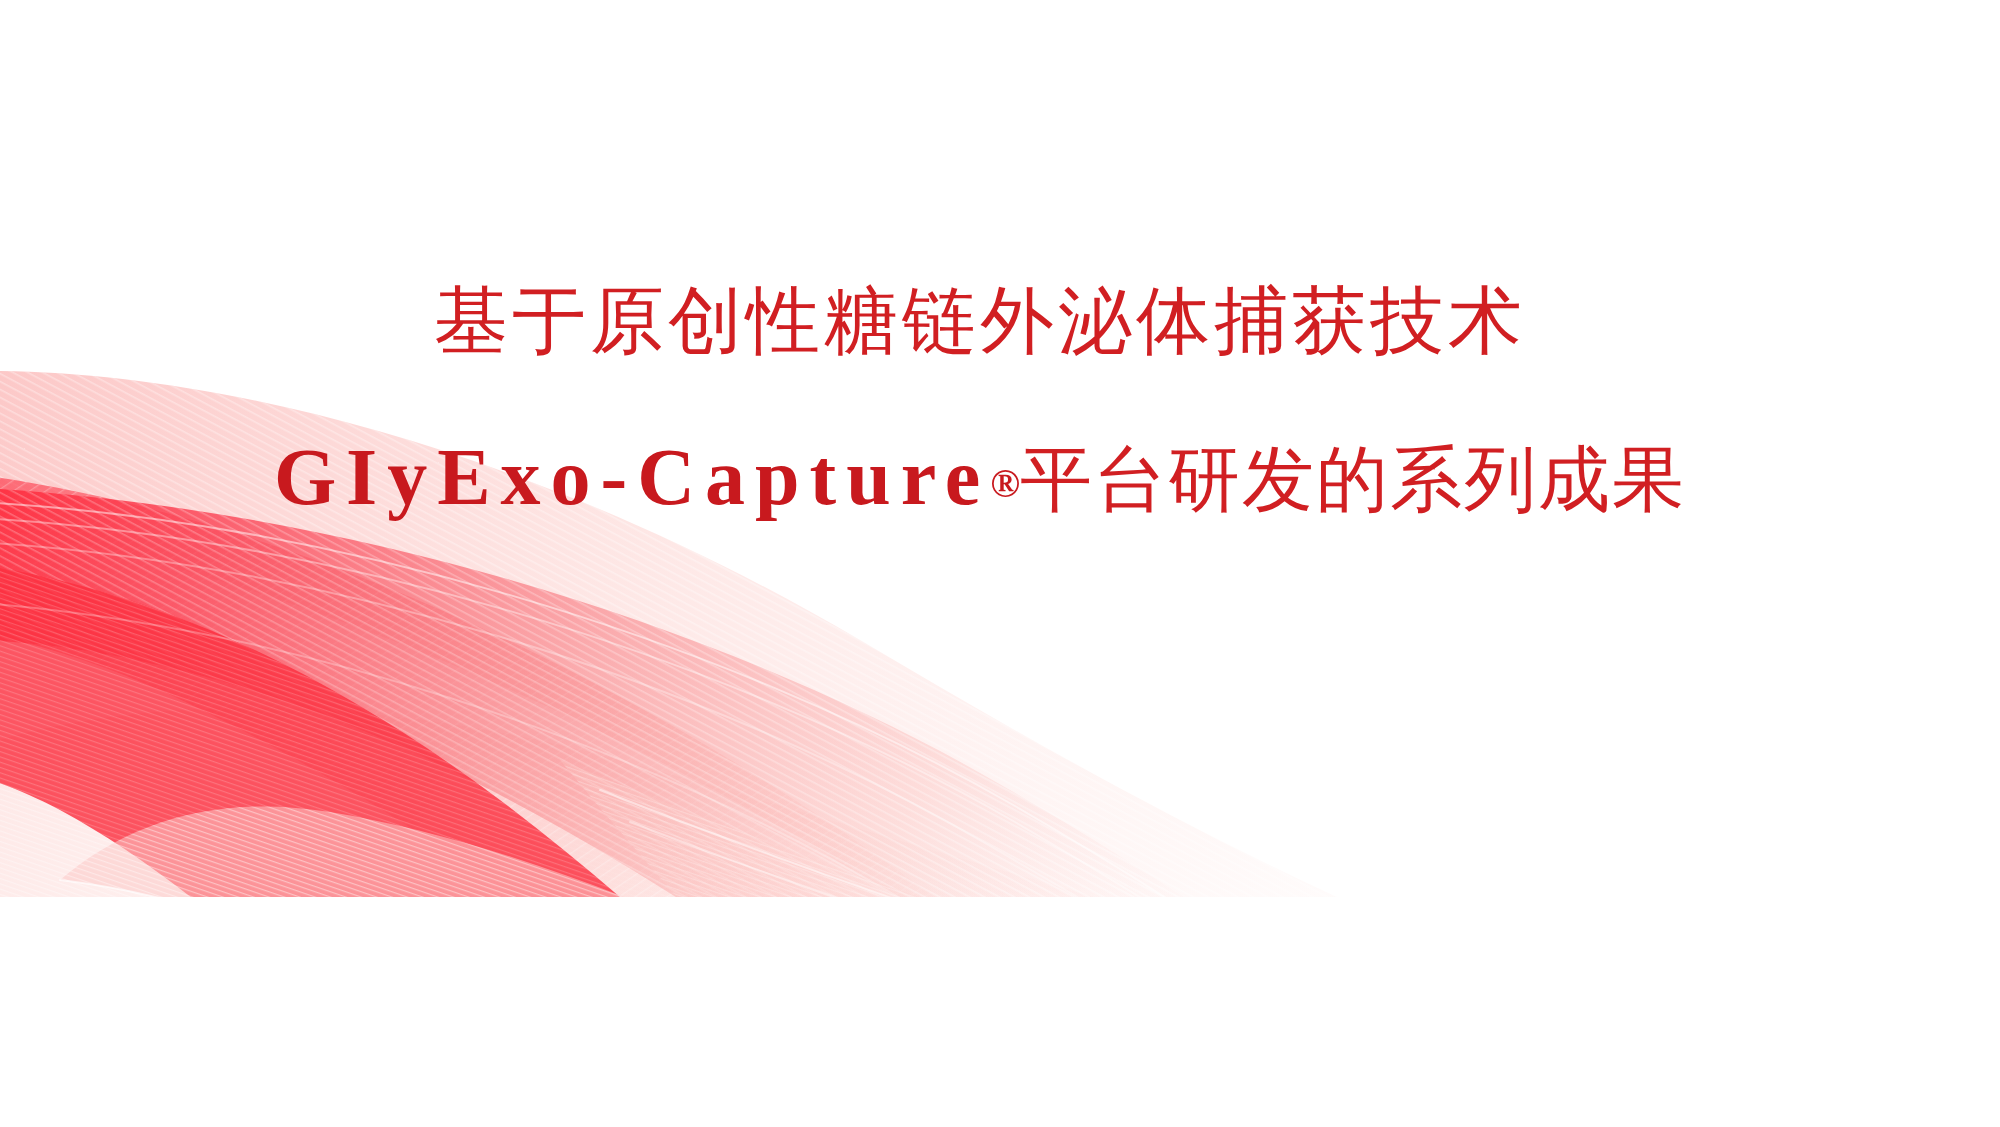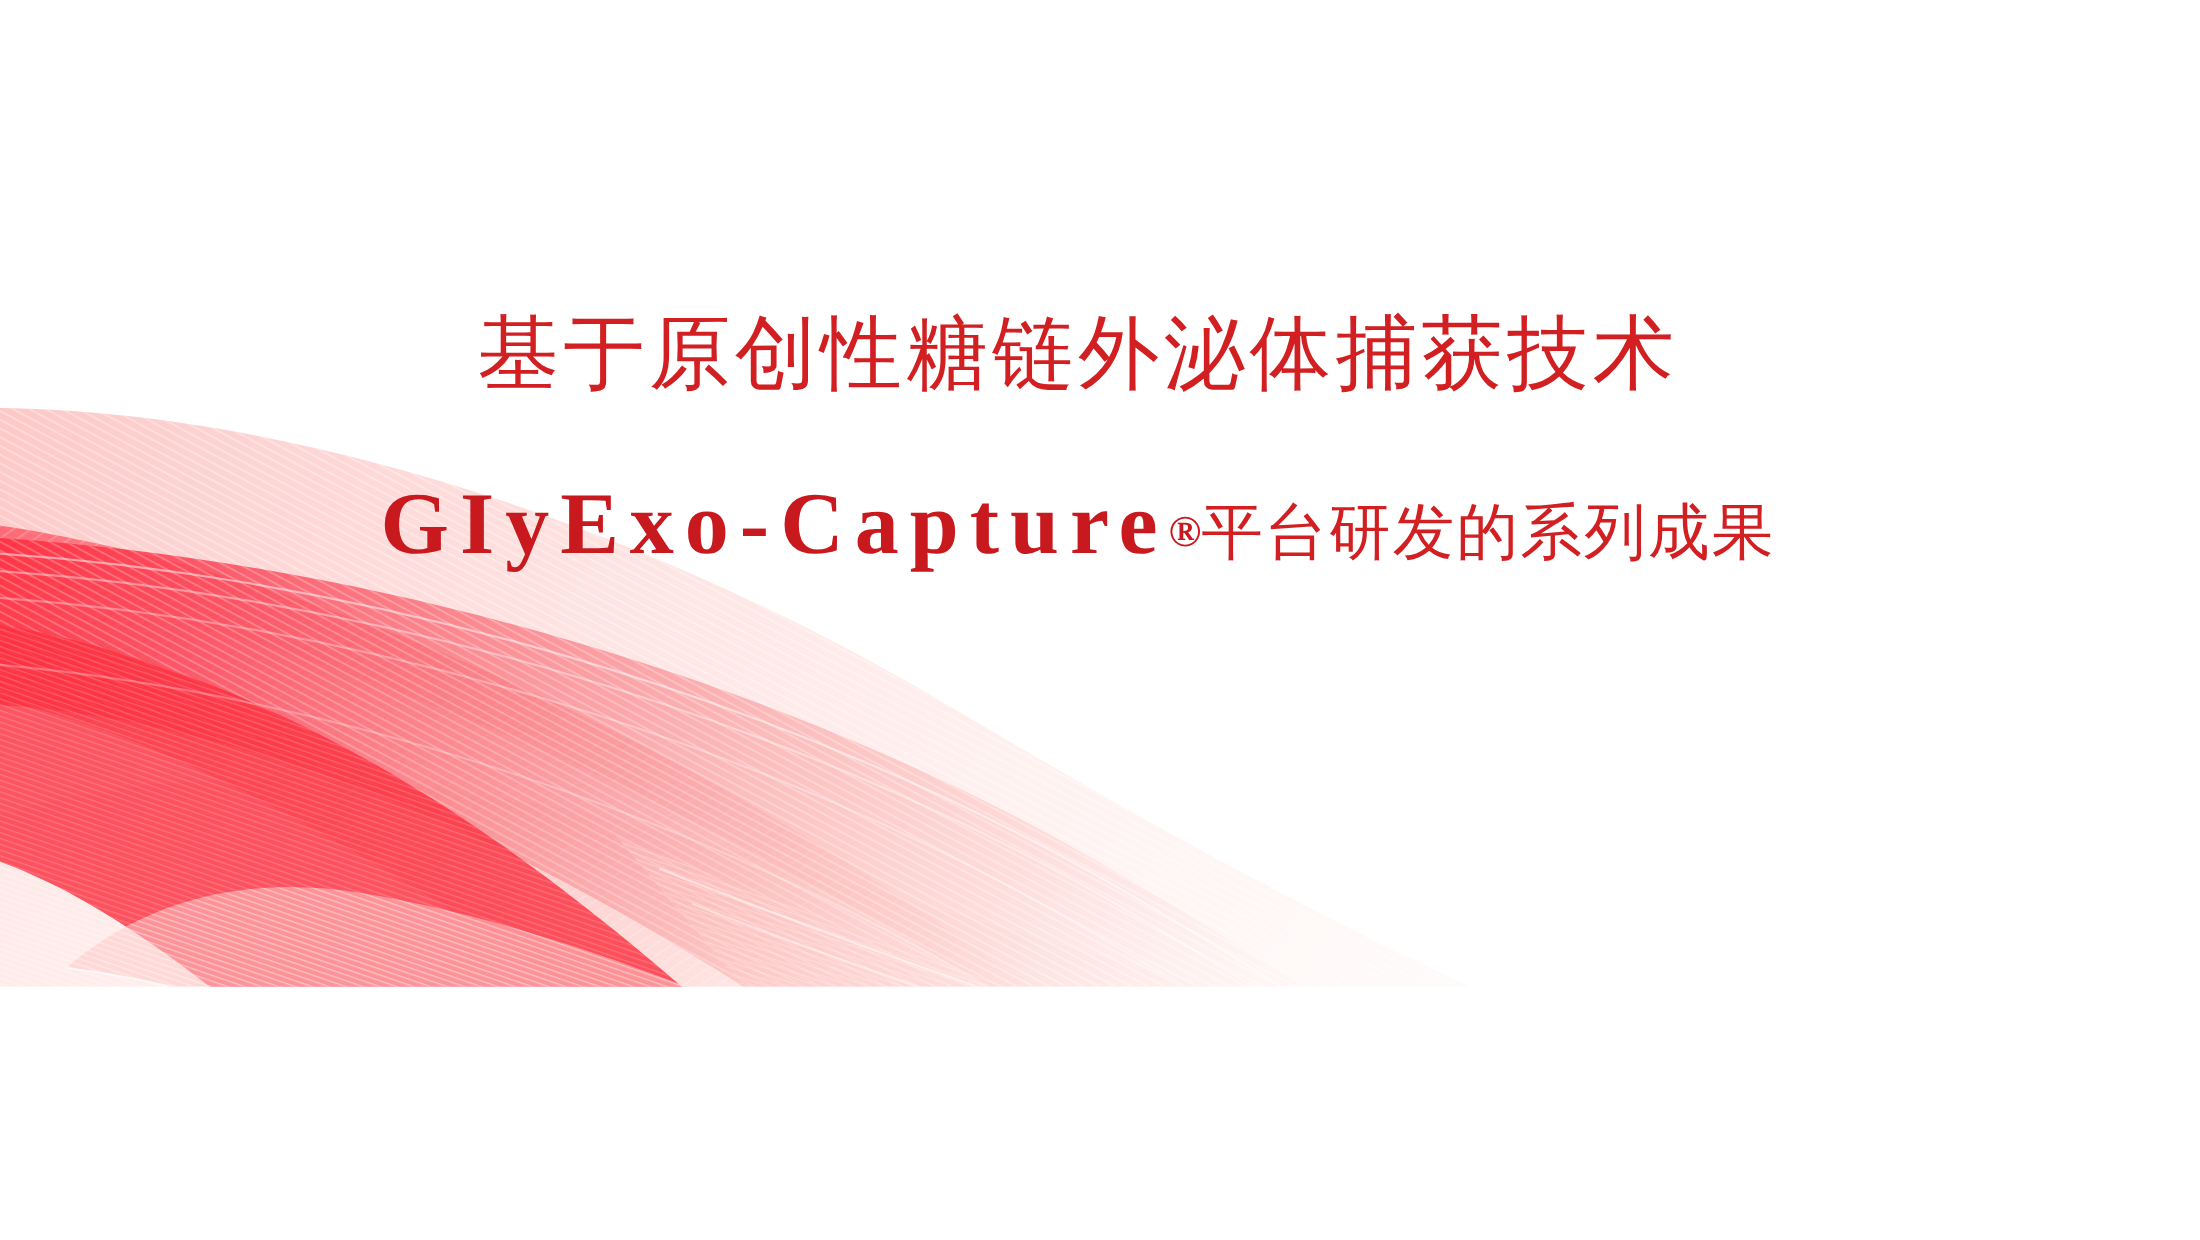--- a/index.html
+++ b/index.html
@@ -78,21 +78,21 @@
     font-weight: bold;
     color: #c8191e;
     vertical-align: super;
     position: relative;
     top: -6px;
     letter-spacing: 0;
   }
 
   .brand-cjk {
     font-family: Liberation Mono, monospace;
-    font-size: 56px;
+    font-size: 72px;
     line-height: 104px;
     font-weight: 400;
     letter-spacing: 2px;
     color: #d11f22;
     vertical-align: baseline;
   }
 </style>
 </head>
 <body>
 

